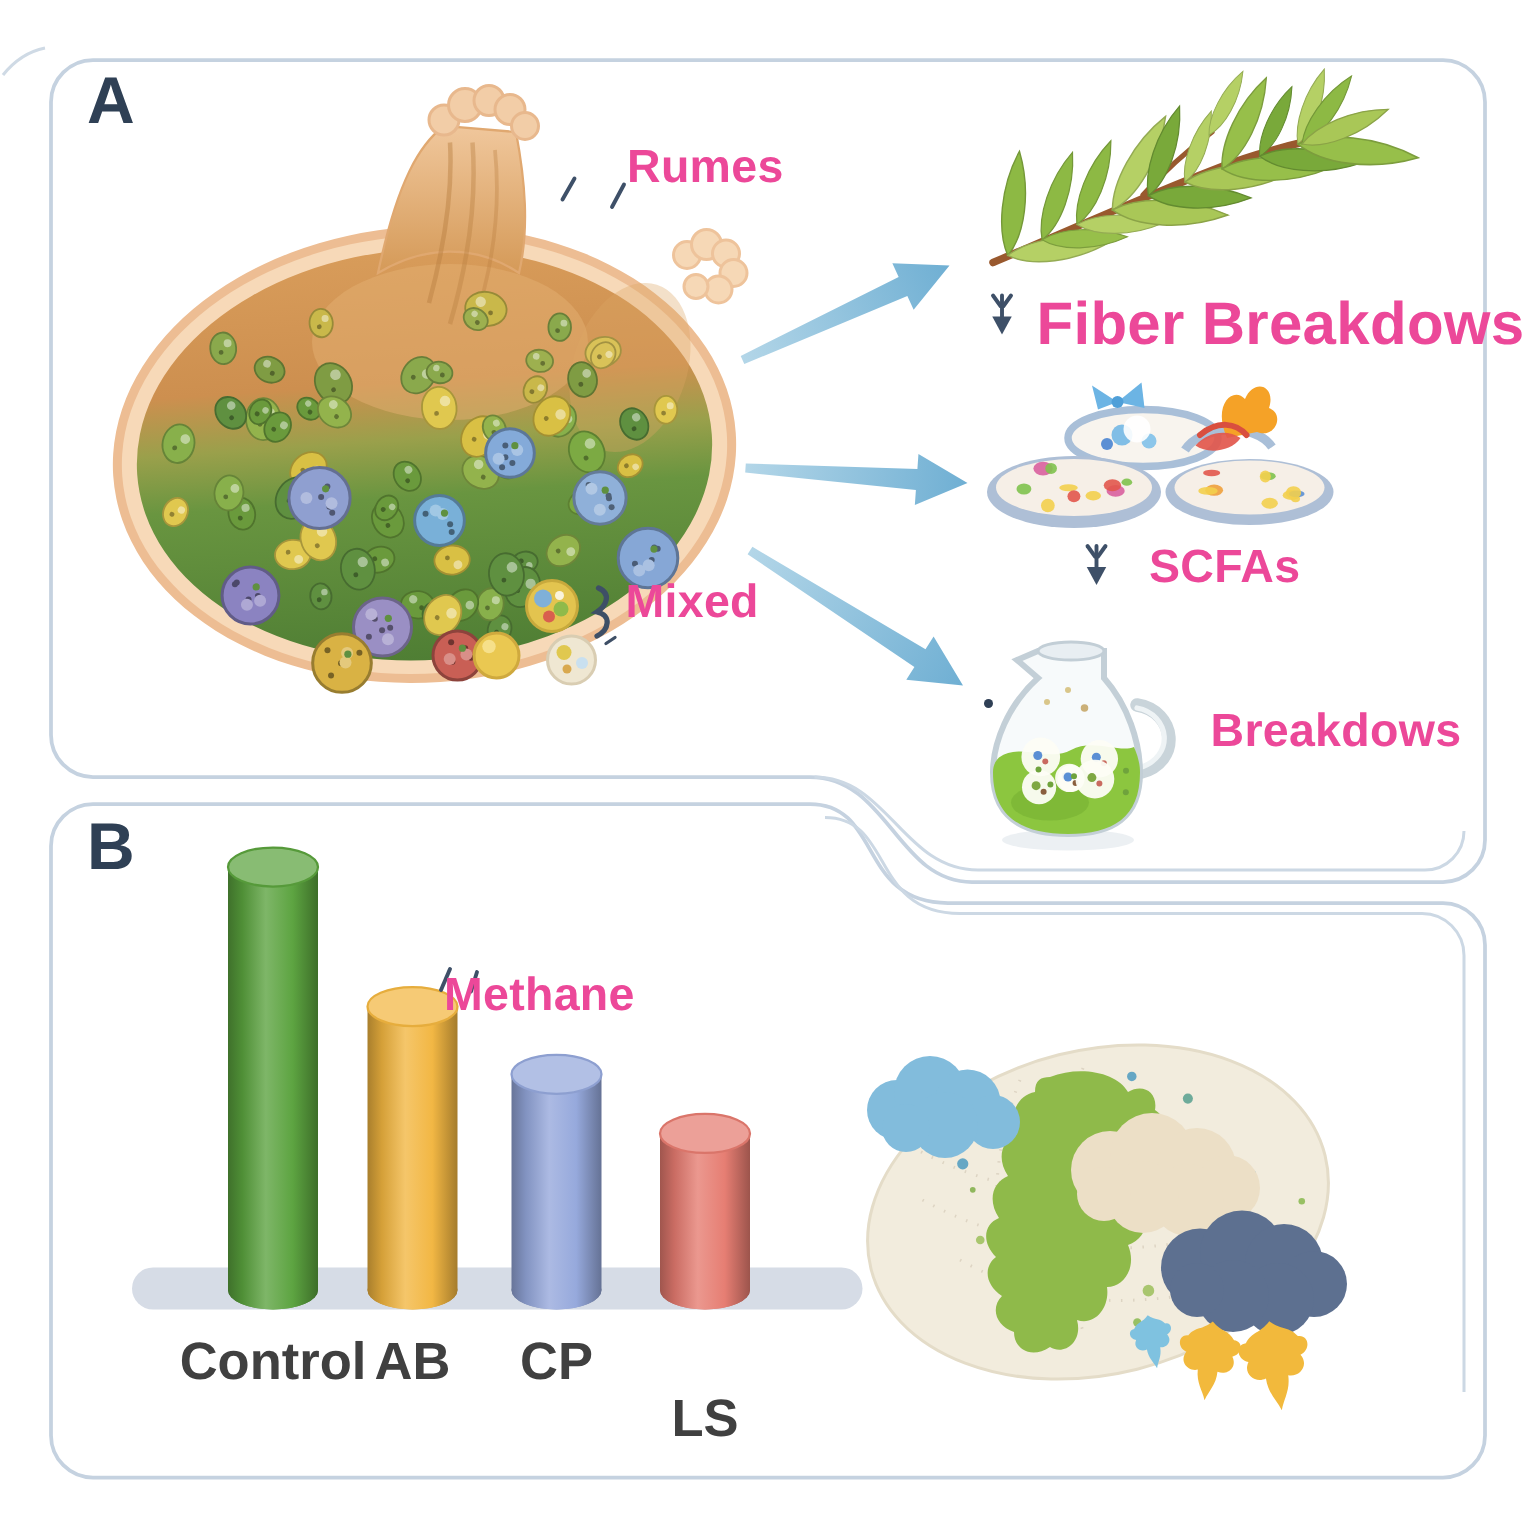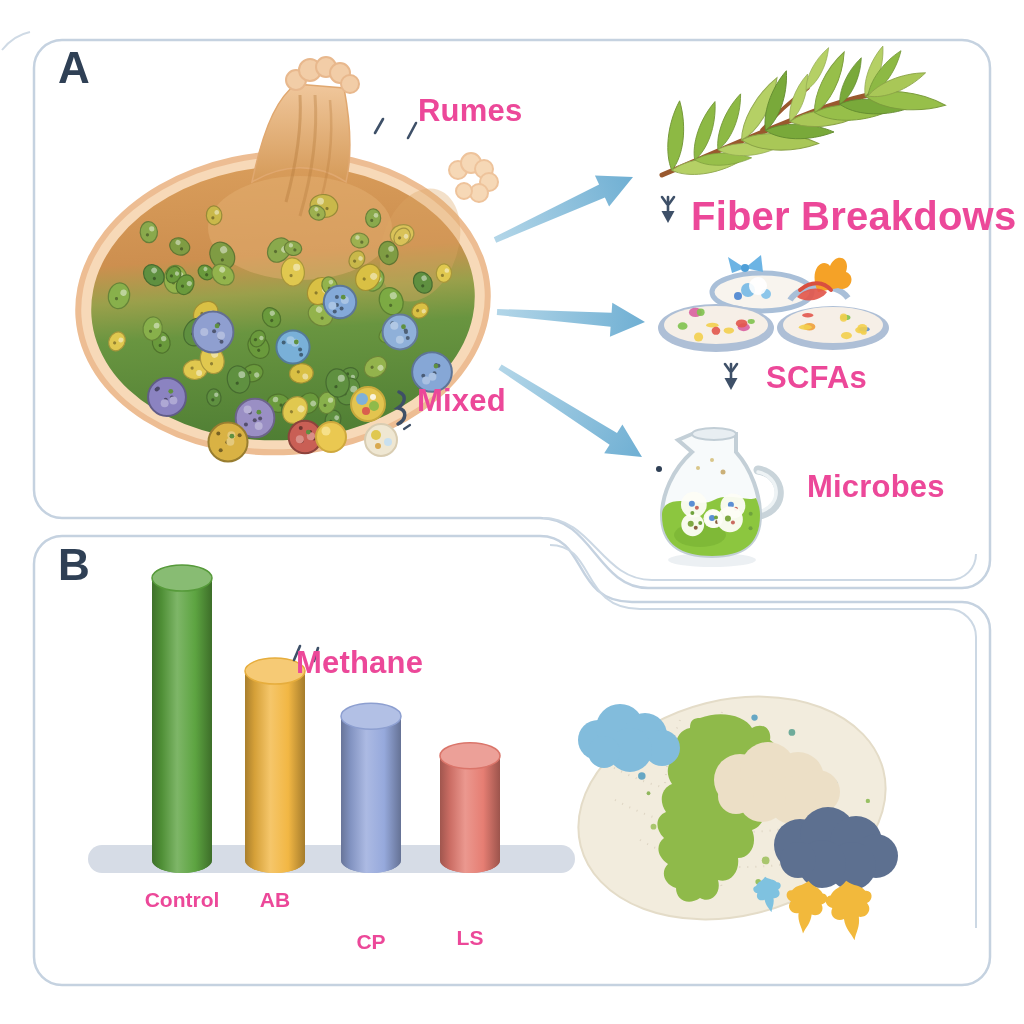--- a/index.html
+++ b/index.html
@@ -4,21 +4,21 @@
 <style>
   html,body{margin:0;padding:0;background:#ffffff;}
   body{width:1024px;height:1024px;overflow:hidden;font-family:"Liberation Sans",sans-serif;}
   .stage{position:relative;width:1024px;height:1024px;background:#ffffff;}
   svg.scene{position:absolute;left:0;top:0;}
   .txt{position:absolute;color:#ec4899;font-weight:600;white-space:nowrap;letter-spacing:.2px;line-height:1.0;}
   .panel-letter{font-size:44px;font-weight:700;color:#2f4055;letter-spacing:0;}
   .fs31{font-size:31px;}
   .fs30{font-size:40px;}
   .two-line{line-height:37px;text-align:right;}
-  #bar-labels div{position:absolute;transform:translateX(-50%);color:#ec4899;font-weight:600;font-size:21px;white-space:nowrap;}
+  #bar-labels div{position:absolute;transform:translateX(-50%);color:#404040;font-weight:600;font-size:35px;white-space:nowrap;}
 </style>
 </head>
 <body>
 
 <div class="stage">
 
   <svg class="scene" width="1024" height="1024" viewBox="0 0 1024 1024">
     <defs>
       <linearGradient id="rumenGrad" x1="0" y1="0" x2="0" y2="1">
         <stop offset="0" stop-color="#d89c5a"></stop>
@@ -721,24 +721,24 @@
   <div class="txt fs31" style="left:418px;top:95px;">Rumes</div>
 
   <div class="txt fs31 two-line" style="left:417px;top:382px;">
     <div>Mixed</div>
   </div>
 
   <div class="txt fs30" style="left:691px;top:196px;">Fiber Breakdows</div>
   <div class="txt fs31" style="left:753px;top:362px;margin-left:13px;">SCFAs</div>
 
   <div class="txt fs31 two-line" style="left:807px;top:468px;">
-    <div>Microbes</div>
+    <div>Breakdows</div>
   </div>
 
   <div class="txt panel-letter" style="left:58px;top:543px;">B</div>
   <div class="txt fs31" style="left:296px;top:609px;margin-top:38px;">Methane</div>
   <div id="bar-labels">
       <div style="left: 182px; top: 888px;">Control</div>
       <div style="left: 275px; top: 888px; text-align: center;">AB</div>
-      <div style="left: 371px; top: 888px; margin-top: 42px;">CP</div>
+      <div style="left: 371px; top: 888px;">CP</div>
       <div style="left: 470px; top: 926px;">LS</div>
     </div>
 </div>
 
 </body></html>

